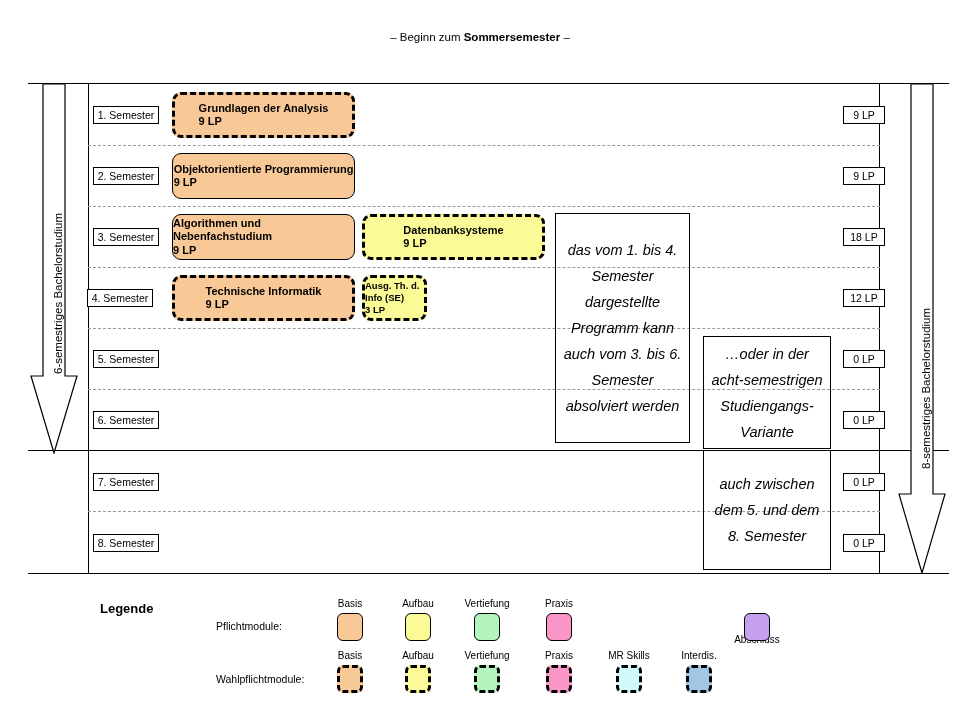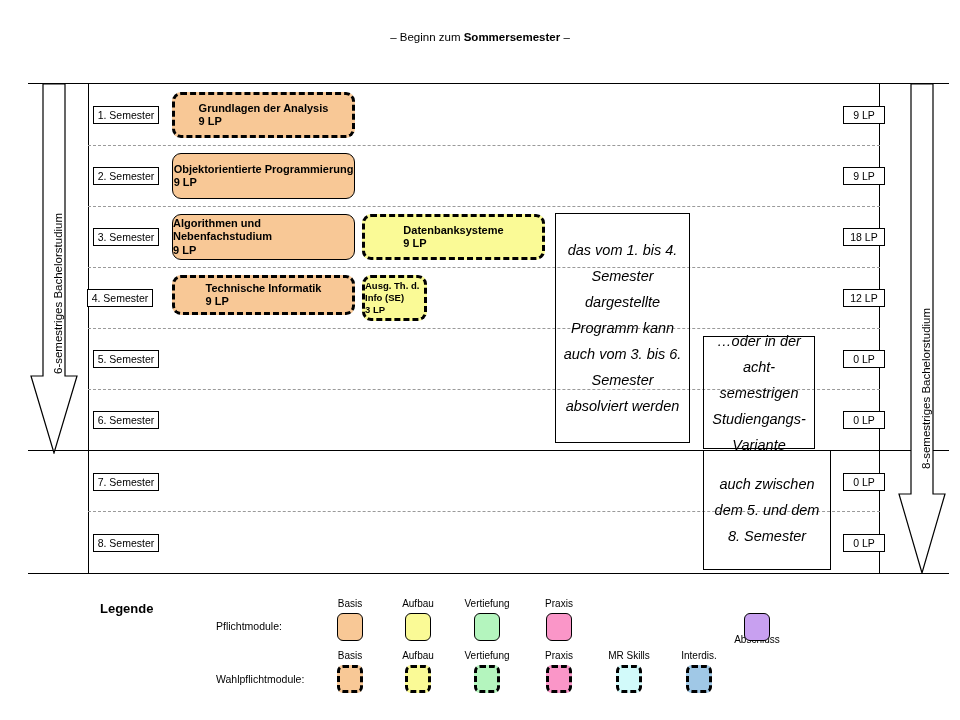--- a/index.html
+++ b/index.html
@@ -130,37 +130,37 @@
   </span>
 </div>
 
 <div class="mod dashed" style="left:362px;top:214px;width:183px;height:46px;background:#fafa96;">
   <span>
     <span>Datenbanksysteme</span><br>
     <span>9 LP</span>
   </span>
 </div>
 
-<div class="mod dashed" style="left:172px;top:275px;width:183px;height:40px;background:#f8c896;">
+<div class="mod dashed" style="left:172px;top:275px;width:183px;height:46px;background:#f8c896;">
   <span>
     <span>Technische Informatik</span><br>
     <span>9 LP</span>
   </span>
 </div>
 
 <div class="mod dashed" style="left:362px;top:275px;width:65px;height:46px;background:#fafa96;font-size:9.5px;line-height:12px;">
   <span>
     <span>Ausg. Th. d. Info (SE)</span><br>
     <span>3 LP</span>
   </span>
 </div>
 
 <div class="note" style="left:555px;top:213px;width:135px;height:230px;padding:0 6px;box-sizing:border-box;">das vom 1. bis 4. Semester dargestellte Programm kann auch vom 3. bis 6. Semester absolviert werden</div>
 
-<div class="note" style="left:703px;top:336px;width:112px;height:113px;padding:0 6px;box-sizing:border-box;">…oder in der acht-semestrigen Studiengangs-Variante</div>
+<div class="note" style="left:703px;top:336px;width:128px;height:113px;padding:0 6px;box-sizing:border-box;">…oder in der acht-semestrigen Studiengangs-Variante</div>
 
 <div class="note" style="left:703px;top:450px;width:128px;height:120px;padding:0 6px;box-sizing:border-box;border-top:none;">auch zwischen dem 5. und dem 8. Semester</div>
 
 <div id="legend-title">Legende</div>
 
 <div class="leg-rowlabel" style="left:216px;top:620px;">Pflichtmodule:</div>
 <div class="leg-rowlabel" style="left:216px;top:673px;">Wahlpflichtmodule:</div>
 
 <div class="leg-name" style="left:315px;top:598px;">Basis</div>
 <div class="leg-name" style="left:383px;top:598px;">Aufbau</div>

